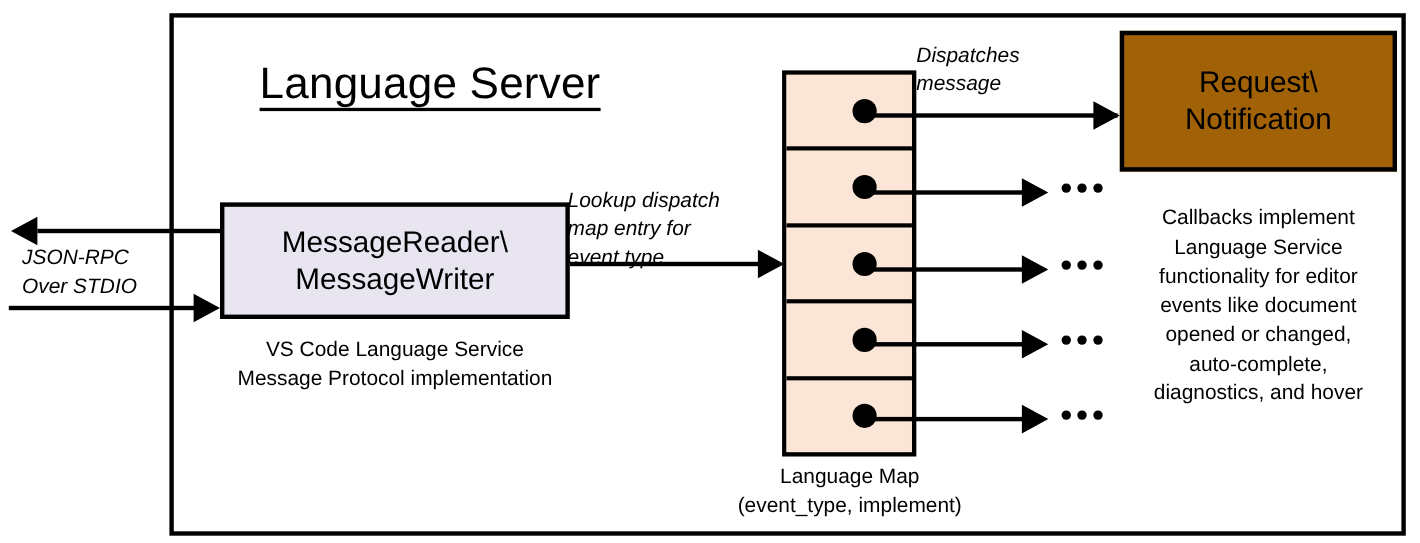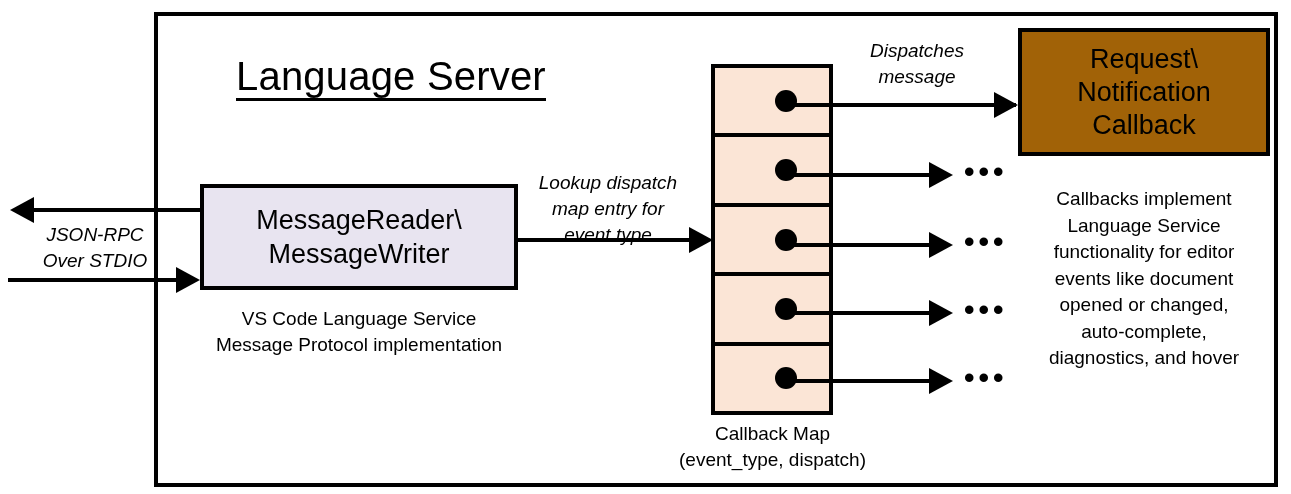--- a/index.html
+++ b/index.html
@@ -133,21 +133,21 @@
     font-size: 19px;
     line-height: 26.5px;
     text-align: center;
   }
 
   
   .annot {
     font-style: italic;
     font-size: 19px;
     line-height: 26px;
-    text-align: center;
+    text-align: left;
   }
   #label-jsonrpc { left: 20px; top: 222px; width: 150px; }
   #label-lookup  { left: 516px; top: 170px; width: 184px; }
   #label-dispatches { left: 833px; top: 38px; width: 168px; }
 
   
   .hline {
     position: absolute;
     height: 4px;
     background: #000;
@@ -225,22 +225,22 @@
         <span class="map-dot"></span>
       </div>
     <div class="map-row">
         <span class="map-dot"></span>
       </div>
     <div class="map-row">
         <span class="map-dot"></span>
       </div>
   </div>
   <div class="abs" id="dispatch-map-caption">
-    <div>Callback Map</div>
-    <div>(event_type, dispatch)</div>
+    <div>Language Map</div>
+    <div>(event_type, implement)</div>
   </div>
 
   <div class="abs hline" style="left:780px; top:103px; width:236px;"></div>
   <div class="abs arrow-right" style="left:994px; top:92px;"></div>
   <div class="abs annot" id="label-dispatches">
     <div>Dispatches</div>
     <div>message</div>
   </div>
 
   <div class="abs hline" style="left:780px; top:173px; width:157px;"></div>
@@ -255,21 +255,20 @@
   <div class="abs arrow-right" style="left:929px; top:300px;"></div>
   <div class="abs ellipsis" style="left:964px; top:302px;">•••</div>
 
   <div class="abs hline" style="left:780px; top:379px; width:157px;"></div>
   <div class="abs arrow-right" style="left:929px; top:368px;"></div>
   <div class="abs ellipsis" style="left:964px; top:370px;">•••</div>
 
   <div class="abs" id="callback-box">
     <div>Request\</div>
     <div>Notification</div>
-    <div>Callback</div>
   </div>
 
   <div class="abs" id="callback-description">
     <div>Callbacks implement</div>
     <div>Language Service</div>
     <div>functionality for editor</div>
     <div>events like document</div>
     <div>opened or changed,</div>
     <div>auto-complete,</div>
     <div>diagnostics, and hover</div>

